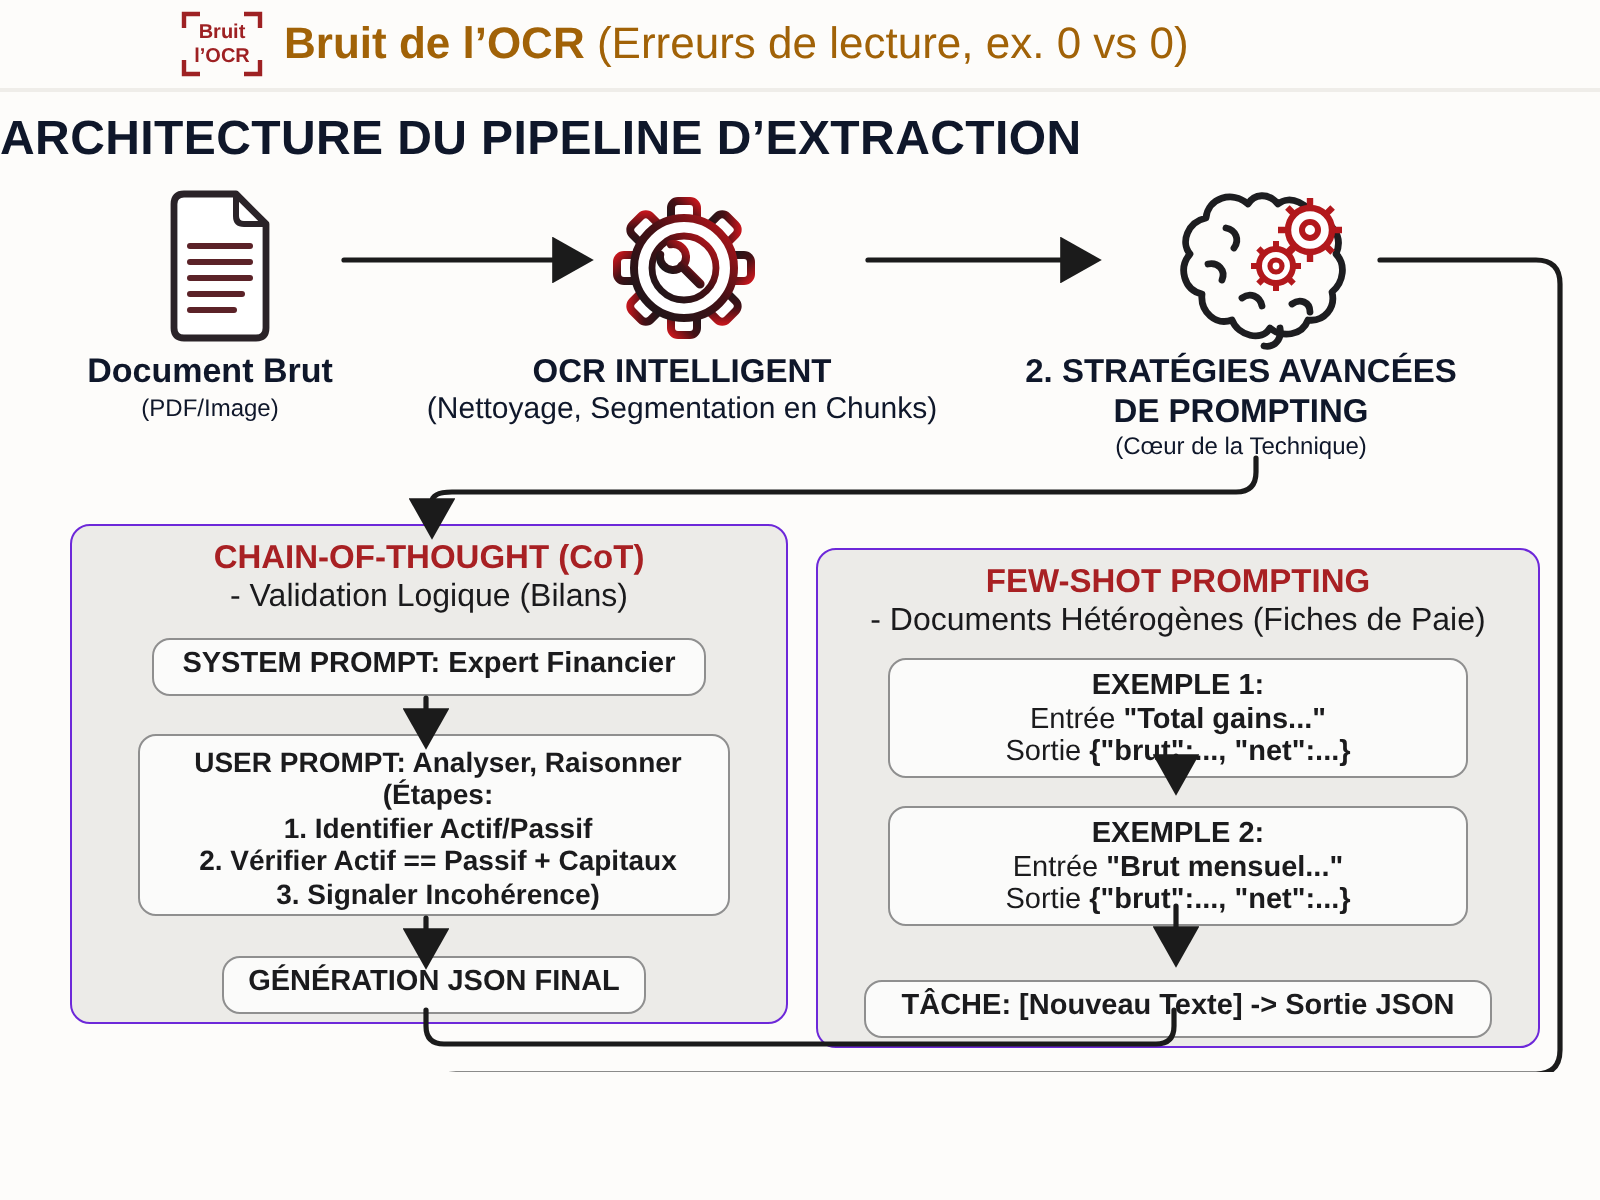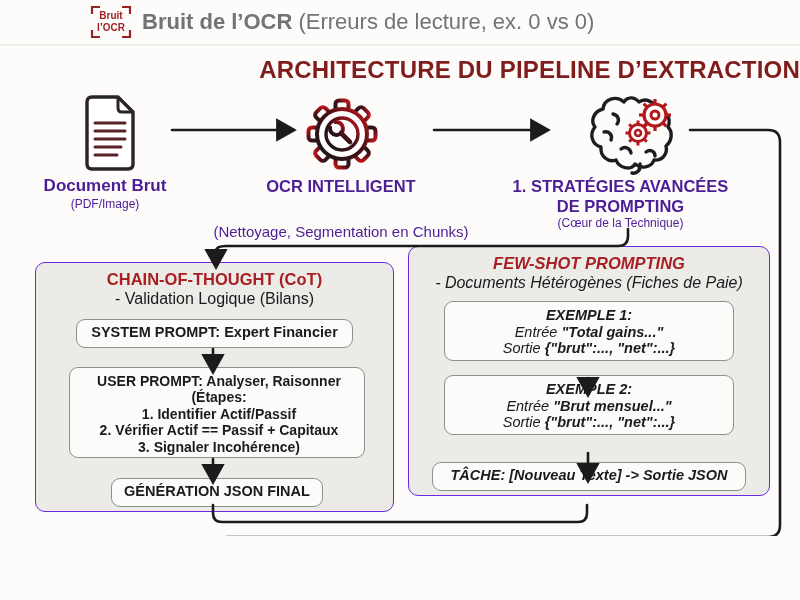--- a/index.html
+++ b/index.html
@@ -1,30 +1,30 @@
 <!DOCTYPE html>
 <html><head>
 <meta charset="utf-8">
 <style>
   html,body{margin:0;padding:0;background:#FDFCFA;}
   #canvas{position:relative;width:800px;height:536px;overflow:hidden;background:#FDFCFA;
           font-family:"Liberation Sans",sans-serif;color:#1B1B1D;}
   .abs{position:absolute;}
   
-  .hdr-text{left:142px;top:9px;font-size:22px;color:#737373;white-space:nowrap;}
+  .hdr-text{left:142px;top:9px;font-size:22px;color:#a16207;white-space:nowrap;}
   .hdr-text .b{font-weight:bold;}
   .hdr-rule{left:0;top:44px;width:800px;height:2px;background:#EFEDE9;}
   
-  .main-title{left:0;top:56px;width:800px;text-align:right;font-size:24px;font-weight:bold;
-              color:#7f1d1d;letter-spacing:.2px;}
-  
-  .node-label{text-align:center;line-height:1.22;color:#4c1d95;}
+  .main-title{left:0;top:56px;width:800px;text-align:left;font-size:24px;font-weight:bold;
+              color:#0f172a;letter-spacing:.2px;}
+  
+  .node-label{text-align:center;line-height:1.22;color:#0f172a;}
   .node-label .b{font-weight:bold;font-size:17px;display:block;}
   .node-label .b2{font-weight:bold;font-size:16.5px;display:block;}
-  .node-label .s{font-size:15px;display:block;margin-top:27px;}
+  .node-label .s{font-size:15px;display:block;}
   .node-label .s2{font-size:12px;display:block;}
   
   .panel{background:#ECEBE8;border:1px solid #6d28d9;border-radius:10px;}
   .panel-title{left:0;top:7px;width:100%;text-align:center;font-weight:bold;font-size:16.5px;color:#A82023;}
   .panel-sub{left:0;top:27px;width:100%;text-align:center;font-size:16px;color:#1A1A1C;}
   .ibox{background:#FBFBFA;border:1.5px solid #8F8F8F;border-radius:9px;box-sizing:border-box;
         font-size:14.5px;color:#1B1B1D;text-align:center;}
   .ibox.center{text-align:center;font-weight:bold;line-height:25px;}
   .ibox.lines{font-weight:bold;font-size:14px;line-height:16.4px;padding:5px 6px 5px 10px;}
   .ibox.ex{font-size:14.5px;line-height:16.6px;padding:5px 12px;}
@@ -120,40 +120,40 @@
 
   <div class="abs node-label" style="left:10px;top:176px;width:190px;">
     <span class="b">Document Brut</span>
     <span class="s2">(PDF/Image)</span>
   </div>
   <div class="abs node-label" style="left:208px;top:176px;width:266px;">
     <span class="b2">OCR INTELLIGENT</span>
     <span class="s">(Nettoyage, Segmentation en Chunks)</span>
   </div>
   <div class="abs node-label" style="left:478px;top:176px;width:285px;">
-    <span class="b2">1. STRATÉGIES AVANCÉES</span>
+    <span class="b2">2. STRATÉGIES AVANCÉES</span>
     <span class="b2">DE PROMPTING</span>
     <span class="s2">(Cœur de la Technique)</span>
   </div>
 
   <div class="abs panel" style="left:35px;top:262px;width:357px;height:248px;">
     <div class="abs panel-title">CHAIN-OF-THOUGHT (CoT)</div>
     <div class="abs ibox center" style="left:40px;top:56px;width:277px;height:29px;">SYSTEM PROMPT: Expert Financier</div>
     <div class="abs panel-sub">- Validation Logique (Bilans)</div>
     <div class="abs ibox lines" style="left:33px;top:104px;width:296px;height:91px;">
       <span class="ex-line">USER PROMPT: Analyser, Raisonner</span>
       <span class="ex-line">(Étapes:</span>
       <span class="ex-line">1. Identifier Actif/Passif</span>
       <span class="ex-line">2. Vérifier Actif == Passif + Capitaux</span>
       <span class="ex-line">3. Signaler Incohérence)</span>
     </div>
     <div class="abs ibox center" style="left:75px;top:215px;width:212px;height:29px;">GÉNÉRATION JSON FINAL</div>
   </div>
 
-  <div class="abs panel" style="left:408px;top:246px;width:360px;height:248px;font-style:italic;">
+  <div class="abs panel" style="left:408px;top:274px;width:360px;height:248px;">
     <div class="abs panel-title">FEW-SHOT PROMPTING</div>
     <div class="abs panel-sub">- Documents Hétérogènes (Fiches de Paie)</div>
     <div class="abs ibox ex" style="left:35px;top:54px;width:290px;height:60px;">
       <span class="ex-h">EXEMPLE 1:</span>
       <span class="ex-line"><span>Entrée </span><span class="v">"Total gains..."</span></span>
       <span class="ex-line"><span>Sortie </span><span class="v">{"brut":..., "net":...}</span></span>
     </div>
     <div class="abs ibox ex" style="left:35px;top:128px;width:290px;height:60px;">
       <span class="ex-h">EXEMPLE 2:</span>
       <span class="ex-line"><span>Entrée </span><span class="v">"Brut mensuel..."</span></span>

